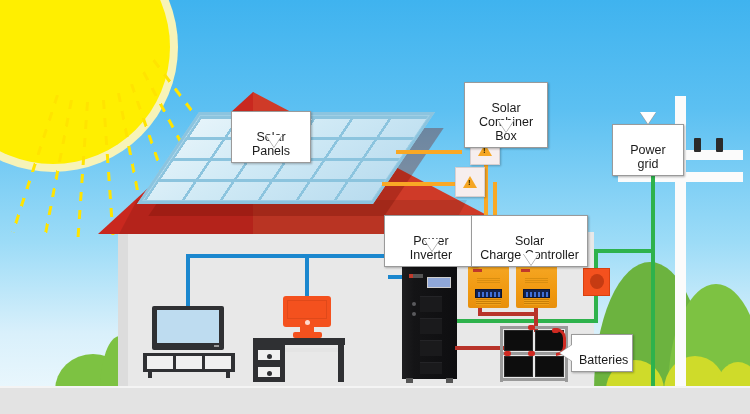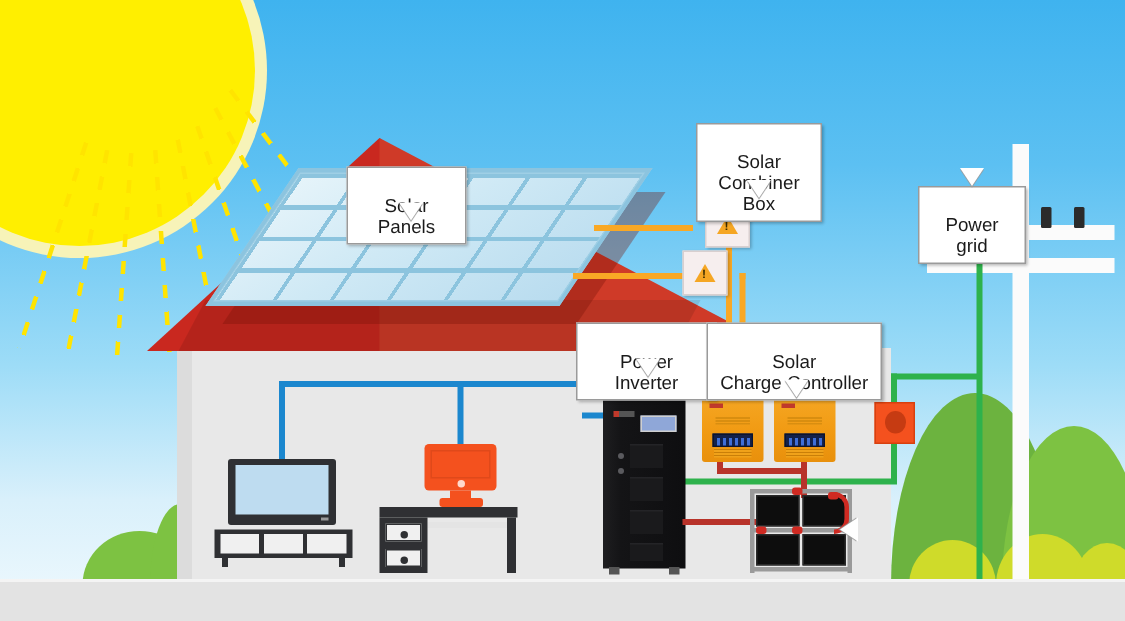--- a/index.html
+++ b/index.html
@@ -470,15 +470,18 @@
     <span>Power Inverter</span>
   </div>
   <div class="tail tail-down" style="left:424px;top:239px;"></div>
 
   <div class="label" style="left:471px;top:215px;width:117px;">
     <span>Solar
 Charge Controller</span>
   </div>
   <div class="tail tail-down" style="left:523px;top:253px;"></div>
 
+  <div class="label" style="left:571px;top:334px;width:62px;">
+    <span>Batteries</span>
+  </div>
   <div class="tail tail-left" style="left:560px;top:345px;"></div>
 
 </div>
 
 </body></html>

